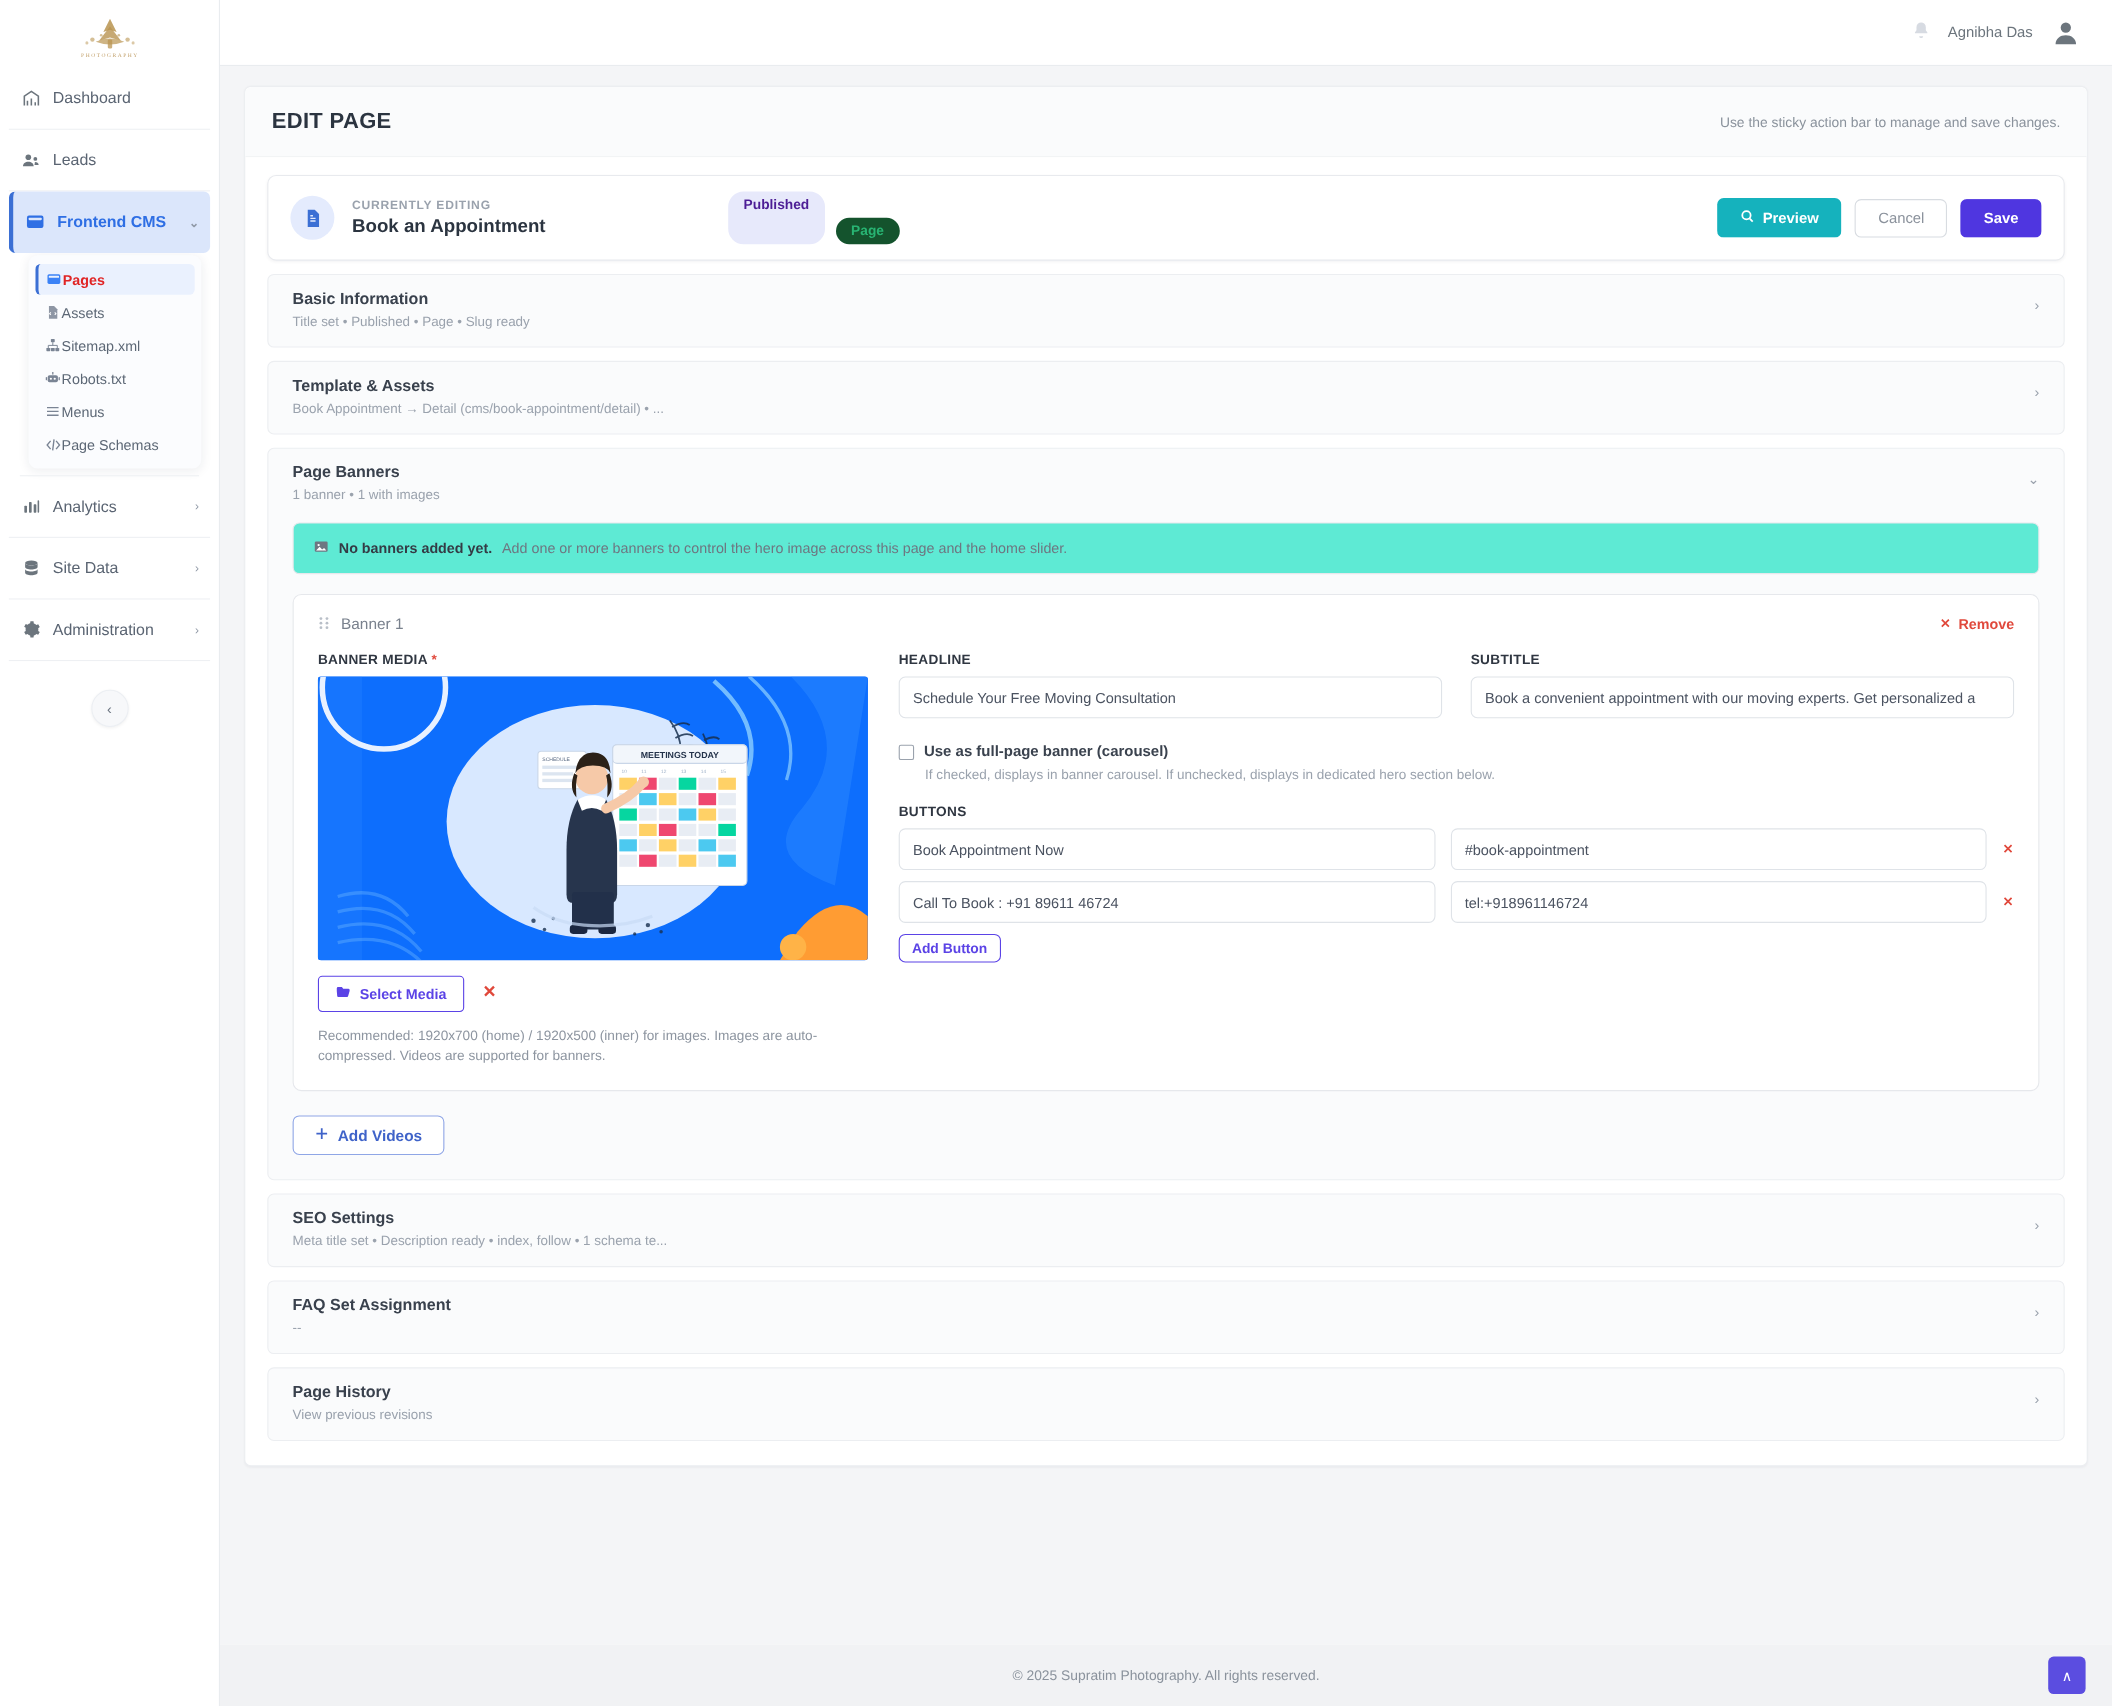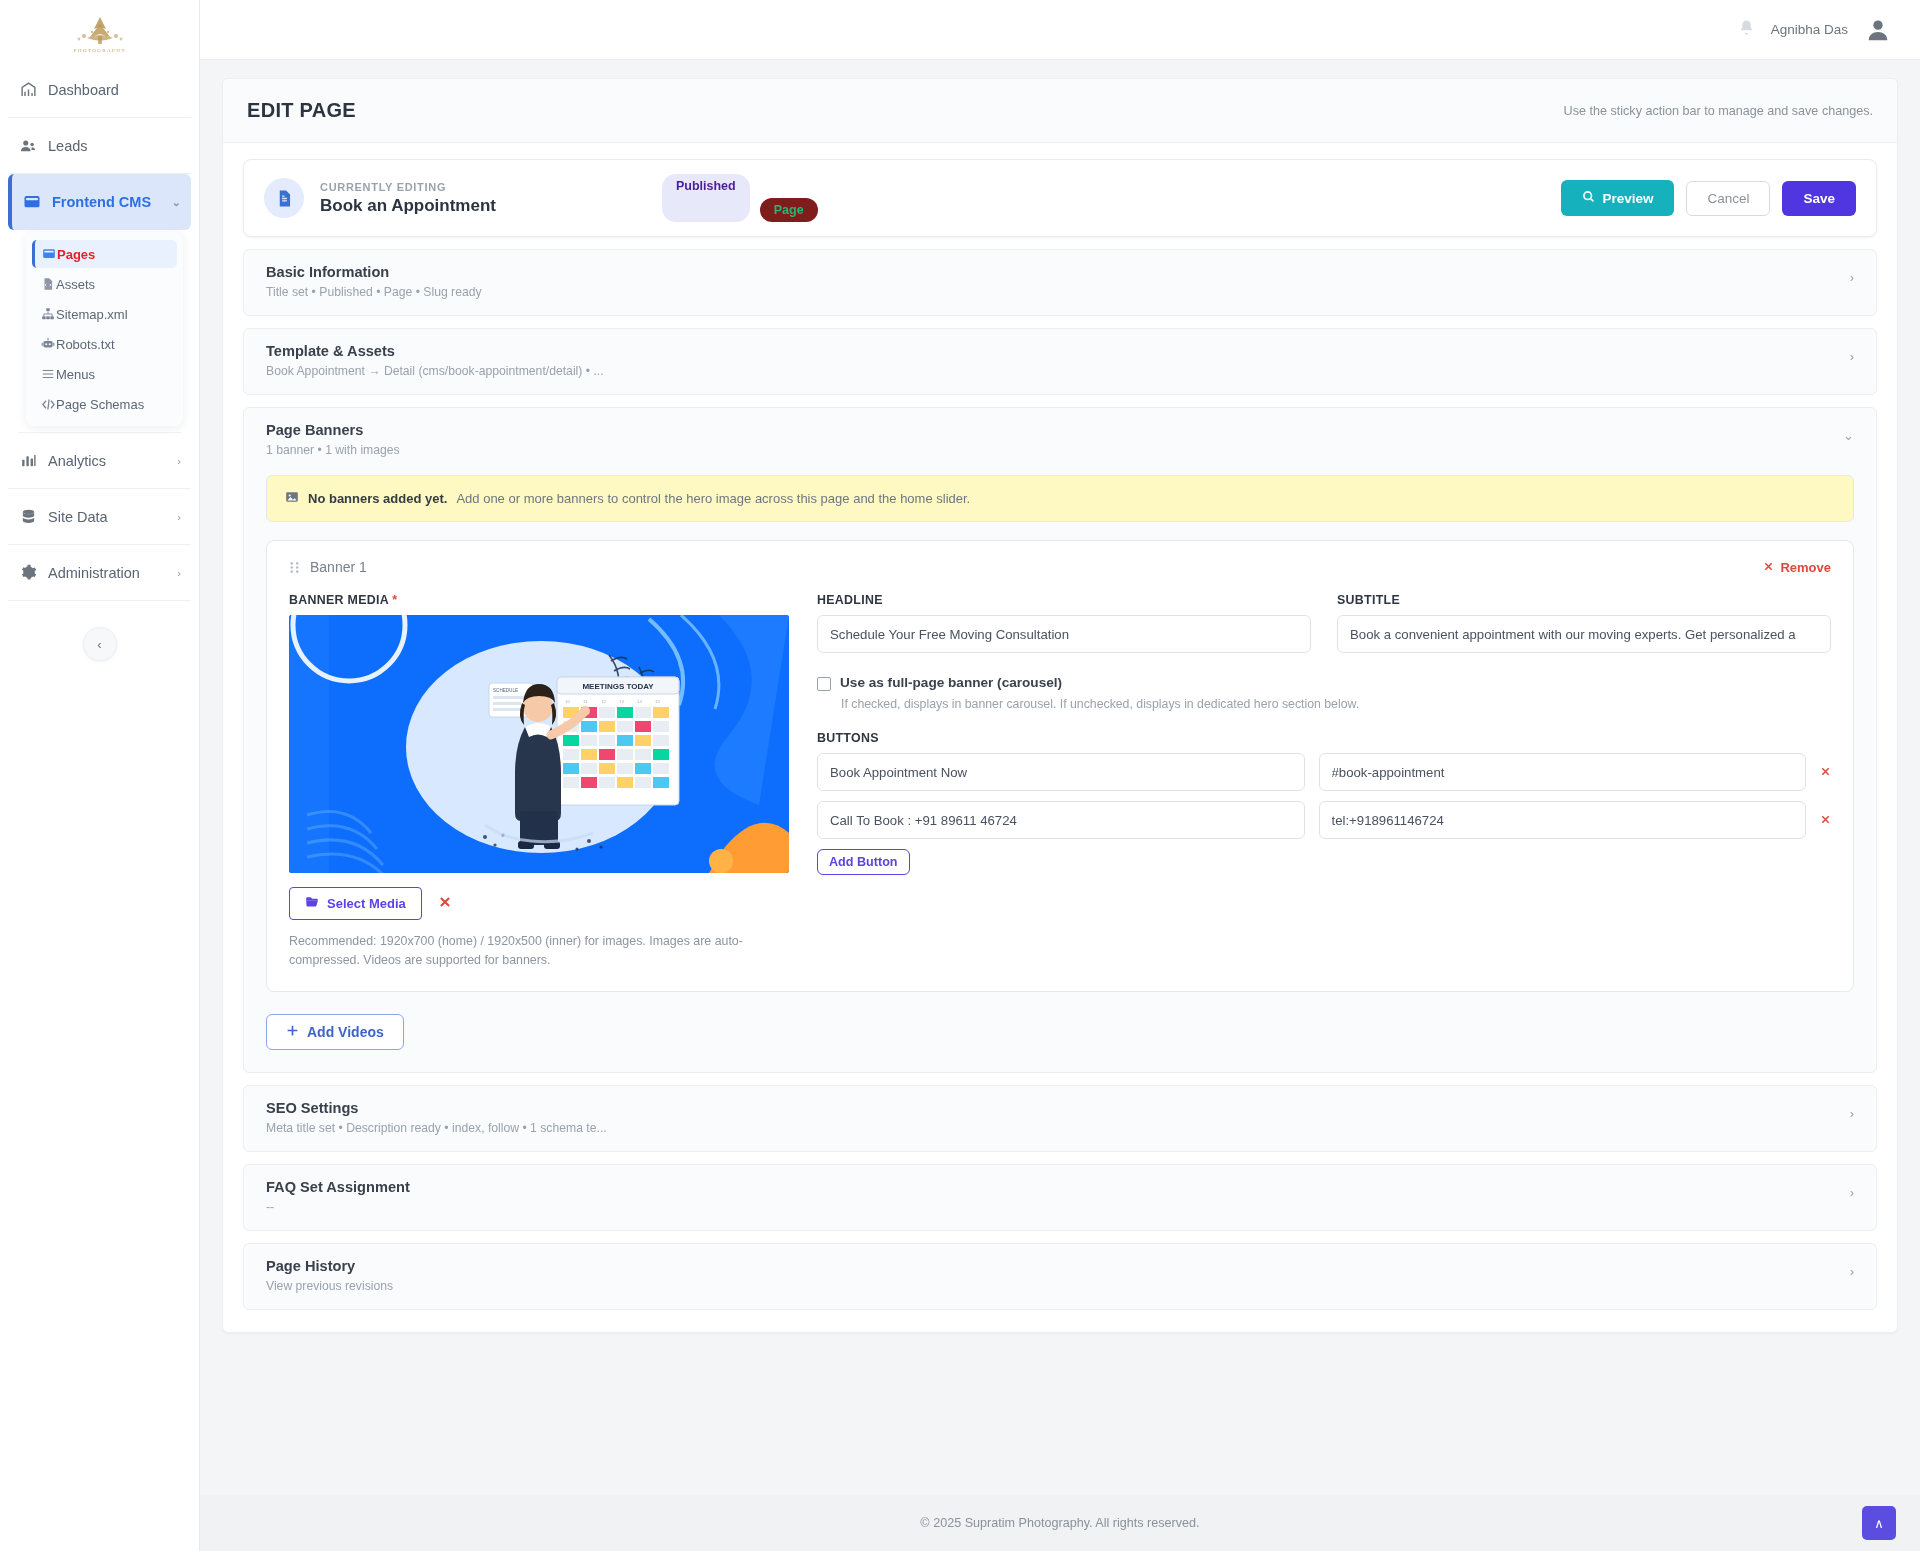--- a/index.html
+++ b/index.html
@@ -112,21 +112,21 @@
   .doc-badge {
     width: 40px; height: 40px; border-radius: 50%; background: #e4ebfd;
     display:flex; align-items:center; justify-content:center; color:#3b6fd4; flex:0 0 40px;
   }
   .editing-meta { display:flex; flex-direction:column; gap:3px; }
   .editing-kicker { font-size: 11px; color:#9aa2ad; letter-spacing:.7px; font-weight:600; }
   .editing-title { font-size: 17px; font-weight: 700; color:#2b3440; }
   .chips { display:flex; gap:10px; margin-left: 150px; }
   .chip { font-size: 12.5px; font-weight:700; padding: 5px 14px; border-radius: 14px; }
   .chip-published { background:#e7e9fb; color:#4c1d95; }
-  .chip-page { background:#7f1d1d; color:#28b473;margin-top:24px; }
+  .chip-page { background:#14532d; color:#28b473;margin-top:24px; }
   .actions { margin-left:auto; display:flex; gap: 12px; align-items:center; }
   .btn {
     border-radius: 6px; font-size: 13.5px; font-weight: 700;
     padding: 9px 20px; cursor:pointer; border: 1px solid transparent;
     display:inline-flex; align-items:center; gap:7px; white-space:nowrap;
   }
   .btn-preview { background: #15b2bd; color:#fff; }
   .btn-cancel { background:#fff; color:#8b929c; border-color:#d8dce1; font-weight:500; }
   .btn-save { background:#4f36e0; color:#fff; }
 
@@ -142,21 +142,21 @@
 
   .acc-open {
     margin-top: 12px; background:#fafbfc; border:1px solid #eceef1; border-radius: 6px;
   }
   .acc-open-head {
     padding: 14px 22px 16px 22px; display:flex; align-items:flex-start; justify-content:space-between; cursor:pointer;
   }
   .acc-open-body { padding: 2px 22px 22px 22px; }
 
   .notice {
-    border:1px solid #e6e8ec; border-radius:6px; background:#fef9c3;
+    border:1px solid #e6e8ec; border-radius:6px; background:#5eead4;
     padding: 14px 18px; font-size:13px; color:#6e7681; display:flex; align-items:center; gap:9px;
   }
   .notice b { color:#343b45; }
 
   .banner-box {
     margin-top: 18px; border:1px solid #e6e8ec; border-radius:8px; background:#fff;
     padding: 18px 22px 22px 22px;
   }
   .banner-head { display:flex; align-items:center; justify-content:space-between; }
   .banner-label { display:flex; align-items:flex-end; gap:10px; font-size:14px; color:#79818d; }

